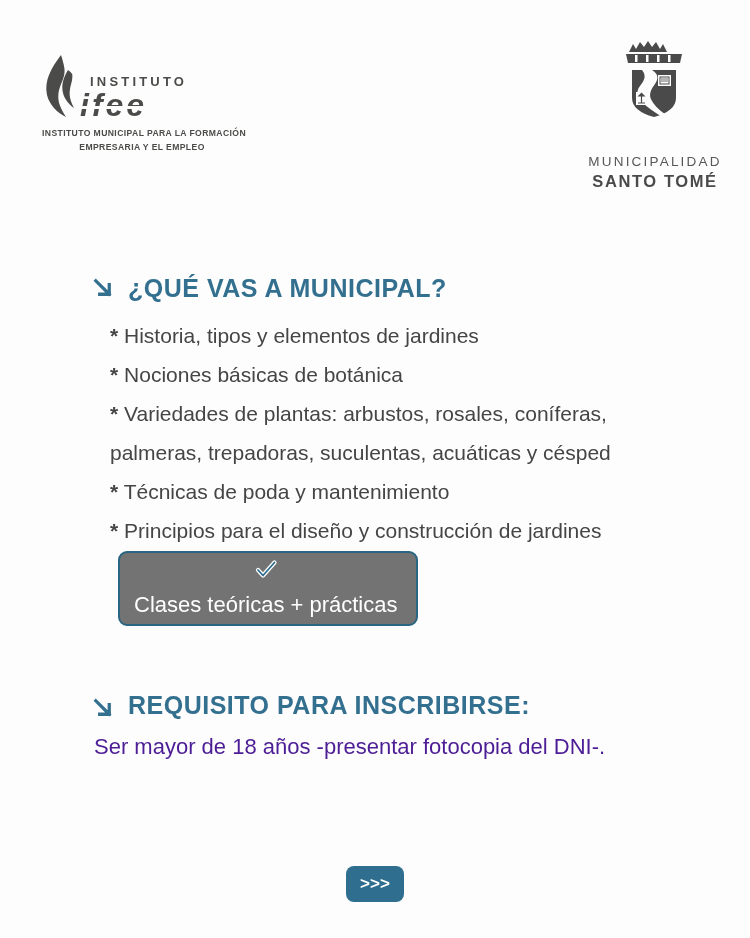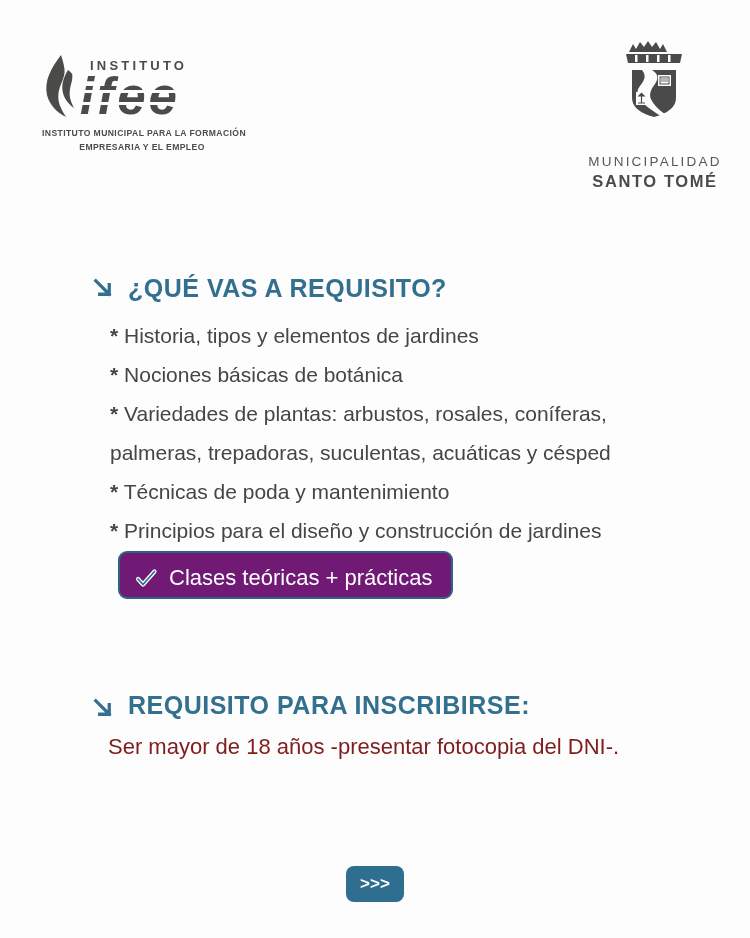--- a/index.html
+++ b/index.html
@@ -13,21 +13,21 @@
   }
   .page { position:absolute; inset:0; }
 
   
   .ifee-logo { position:absolute; left:42px; top:54px; width:200px; }
   .ifee-row { display:flex; align-items:flex-end; }
   .ifee-flame { width:36px; height:64px; flex:0 0 auto; }
   .ifee-col { margin-left:2px; }
   .ifee-top { font-size:13px; font-weight:700; letter-spacing:3.2px; color:#4b4b49; margin:0 0 3px 10px; }
   .ifee-word {
-    font-size:51px; font-weight:700; font-style:italic; letter-spacing:3px;
+    font-size:32px; font-weight:700; font-style:italic; letter-spacing:3px;
     line-height:0.82; color:#4b4b49; position:relative; padding-right:6px;
   }
   .ifee-stripe { position:absolute; left:-2px; right:0; height:3px; background:#fdfdfd; }
   .stripe-1 { top:14px; } .stripe-2 { top:26px; }
   .ifee-sub { margin-top:9px; text-align:center; font-size:8.6px; font-weight:700;
     letter-spacing:.4px; color:#4b4b49; line-height:1.6; white-space:nowrap; }
 
   .muni-logo { position:absolute; left:580px; top:34px; width:150px; text-align:center; }
   .muni-crest { width:92px; height:104px; }
   .muni-line1 { font-size:13.5px; letter-spacing:2.2px; color:#585858; margin-top:12px; }
@@ -44,26 +44,26 @@
 
   .learn-list {
     position:absolute; left:110px; top:316px; width:560px;
     list-style:none; font-size:21px; line-height:39px; color:#454545;
   }
   .learn-list .ast { font-weight:700; }
 
   .badge {
     position:absolute; left:118px; top:551px;
     display:inline-flex; align-items:center; gap:11px;
-    background:#701a75; color:#fff; border:2px solid #2a6583;
-    border-radius:9px; padding:12px 18px 6px 14px; font-size:22px;
+    background:#737373; color:#fff; border:2px solid #2a6583;
+    border-radius:9px; padding:4px 18px 6px 14px; font-size:22px;flex-direction:column;
   }
   .check-ic { width:24px; height:24px; }
 
-  .req-text { position:absolute; left:108px; top:734px; font-size:22px; color:#7f1d1d; }
+  .req-text { position:absolute; left:94px; top:734px; font-size:22px; color:#4c1d95; }
 
   .next-btn {
     position:absolute; left:50%; top:866px; transform:translateX(-50%);
     width:58px; height:36px; border:none; border-radius:8px;
     background:#2f6e8e; color:#fff; display:flex; align-items:center; justify-content:center;
     font-family:"Liberation Sans", sans-serif;
     font-size:17px; font-weight:700; letter-spacing:0px; cursor:pointer;
   }
 </style>
 </head>
@@ -119,21 +119,21 @@
       <line x1="29" y1="69" x2="36" y2="69" stroke="#4a4a4a" stroke-width="1"></line>
     </svg>
     <div class="muni-line1">MUNICIPALIDAD</div>
     <div class="muni-line2">SANTO TOMÉ</div>
   </div>
 
   <div class="sec-heading h-learn">
     <svg class="arrow-ic" viewBox="0 0 24 24">
       <path d="M4 4 L18 18 M18 8 V18 H8" fill="none" stroke="#33708f" stroke-width="3.4" stroke-linecap="square"></path>
     </svg>
-    <span>¿QUÉ VAS A REQUISITO?</span>
+    <span>¿QUÉ VAS A MUNICIPAL?</span>
   </div>
 
   <ul class="learn-list">
     <li><span class="ast">*</span> <span>Historia, tipos y elementos de jardines</span></li>
     <li><span class="ast">*</span> <span>Nociones básicas de botánica</span></li>
     <li><span class="ast">*</span> <span>Variedades de plantas: arbustos, rosales, coníferas, palmeras, trepadoras, suculentas, acuáticas y césped</span></li>
     <li><span class="ast">*</span> <span>Técnicas de poda y mantenimiento</span></li>
     <li><span class="ast">*</span> <span>Principios para el diseño y construcción de jardines</span></li>
   </ul>
 

